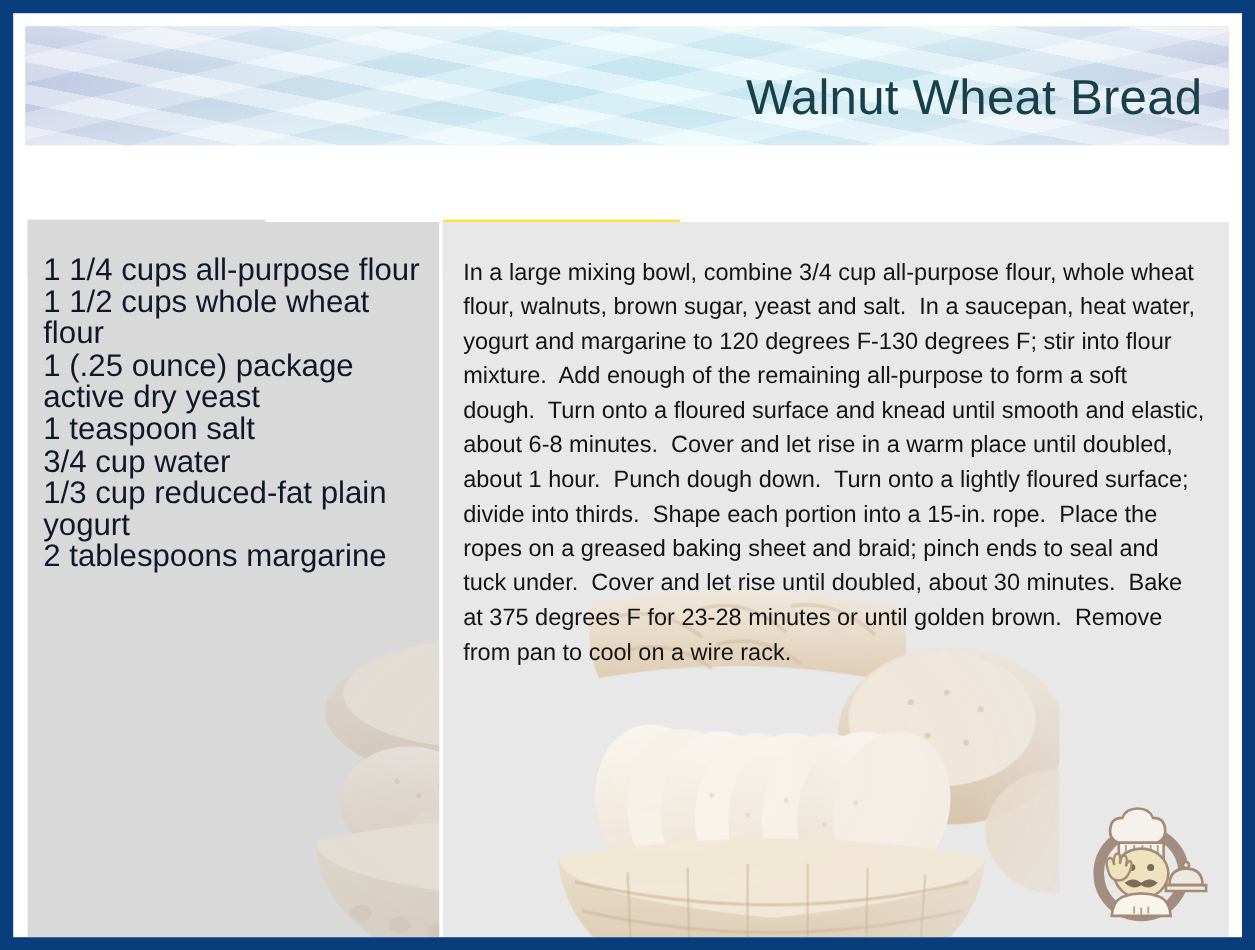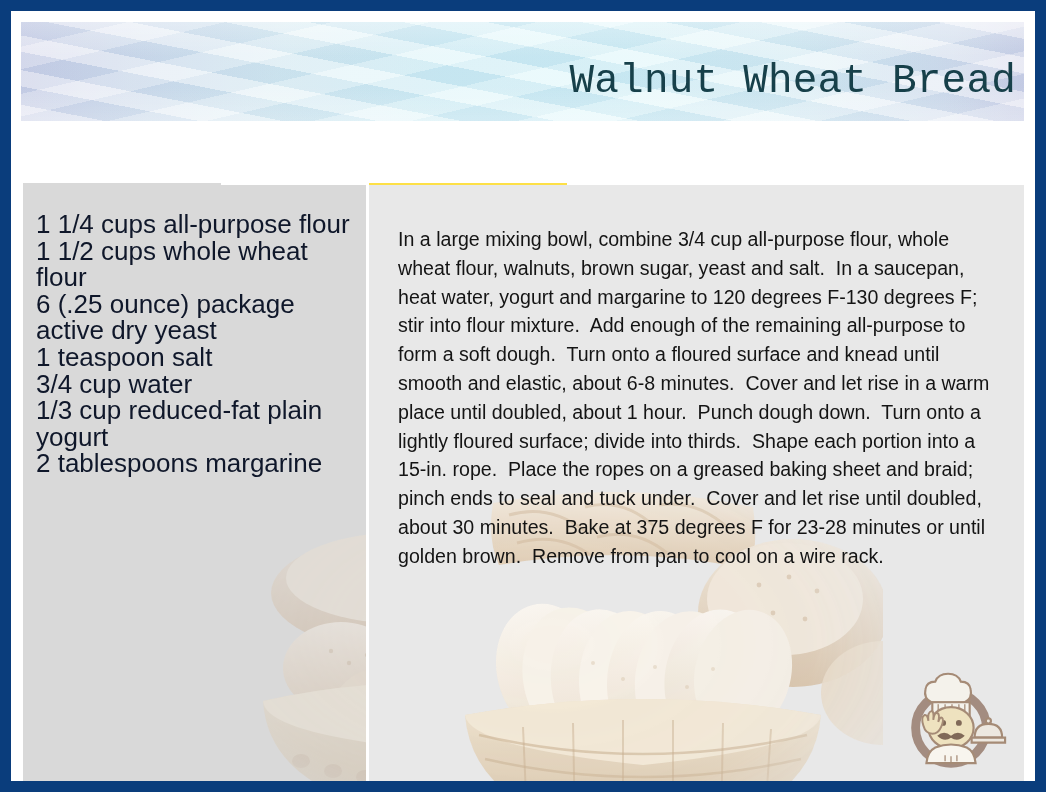--- a/index.html
+++ b/index.html
@@ -73,28 +73,27 @@
     inset: 0;
     background: linear-gradient(180deg,
       rgba(255,255,255,0.28) 0%,
       rgba(255,255,255,0.0) 35%,
       rgba(255,255,255,0.0) 65%,
       rgba(255,255,255,0.22) 100%);
     pointer-events: none;
   }
   #banner-title {
     position: absolute;
-    right: 8px;
+    right: 22px;
     bottom: 18px;
     font-size: 41px;
     line-height: 1.05;
     color: #17404a;
     letter-spacing: 0.2px;
     white-space: nowrap;
-    font-family: Liberation Mono, monospace;
   }
 
   
   .col-header {
     position: absolute;
     background: #d9d9d9;
     color: #101010;
     font-size: 30px;
     line-height: 44px;
     padding: 4px 0 3px 12px;
@@ -172,21 +171,21 @@
     list-style: none;
     font-size: 26px;
     line-height: 26.6px;
     color: #0f172a;
     z-index: 3;
   }
   #ingredients-list li { margin: 0; padding: 0; }
 
   #directions-text {
     position: relative;
-    margin: 16px;
+    margin: 4px;
     padding: 24px 16px 0 13px;
     font-size: 19.6px;
     line-height: 28.8px;
     color: #141414;
     text-align: left;
     z-index: 3;
     white-space: pre-wrap;
   }
 
   
@@ -277,21 +276,21 @@
                 <circle cx="210" cy="256" r="2.2"></circle>
               <circle cx="228" cy="268" r="2.2"></circle>
                 <circle cx="292" cy="260" r="2.2"></circle>
             </g>
           </g>
         </svg>
       </div>
       <ul id="ingredients-list">
         <li>1 1/4 cups all-purpose flour</li>
         <li>1 1/2 cups whole wheat flour</li>
-        <li>6 (.25 ounce) package active dry yeast</li>
+        <li>1 (.25 ounce) package active dry yeast</li>
         <li>1 teaspoon salt</li>
         <li>3/4 cup water</li>
         <li>1/3 cup reduced-fat plain yogurt</li>
         <li>2 tablespoons margarine</li>
       </ul>
     </div>
 
     <div class="col-header" id="directions-header">Directions</div>
 
     <div class="panel" id="directions-panel">

